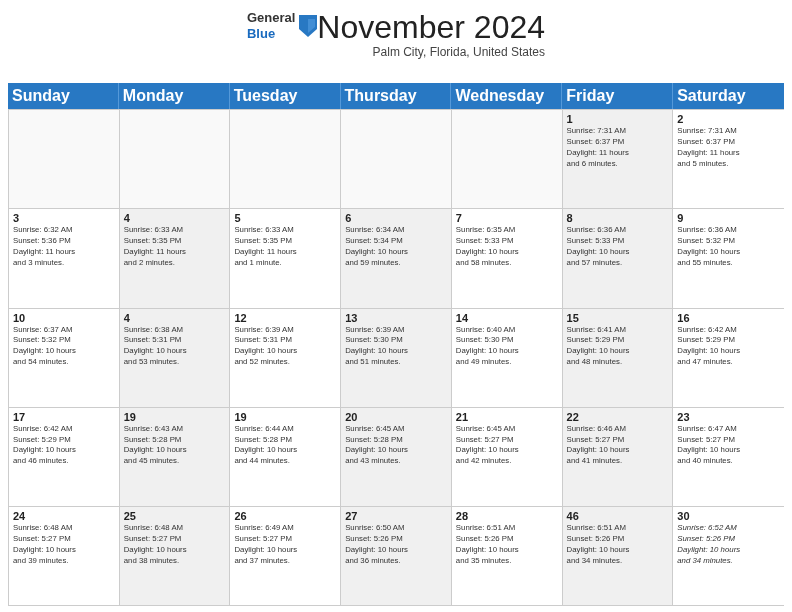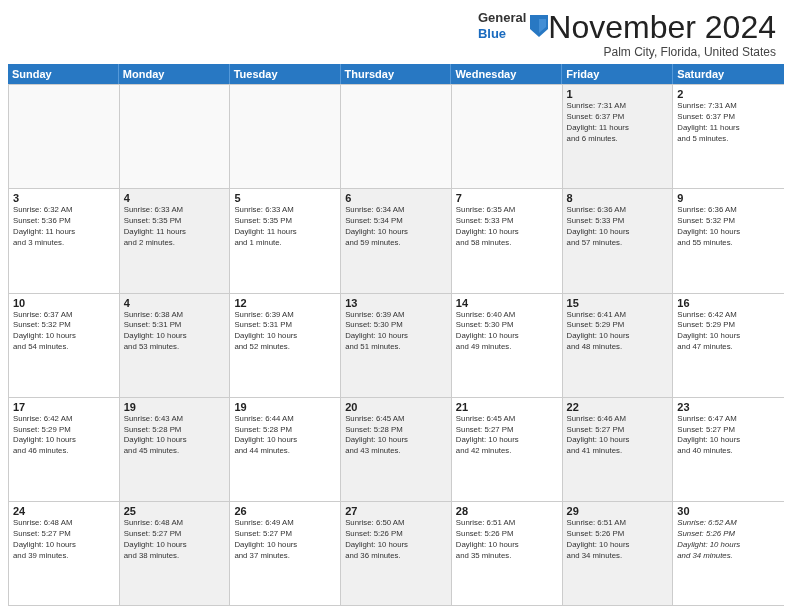--- a/index.html
+++ b/index.html
@@ -13,22 +13,22 @@
     .page {
       width: 792px;
       height: 612px;
       background: #fff;
       display: flex;
       flex-direction: column;
     }
     .header {
       display: flex;
       align-items: flex-start;
-      justify-content: flex-end;
-      padding: 10px 16px 5px 16px;
+      justify-content: center;
+      padding: 10px 16px 24px 16px;
     }
     .logo {
       display: flex;
       align-items: center;
       gap: 2px;
     }
     .logo-text {
       font-size: 13px;
       font-weight: bold;
       line-height: 1.2;
@@ -59,21 +59,21 @@
       flex-direction: column;
       padding: 0 8px 6px 8px;
     }
     .cal-header {
       display: grid;
       grid-template-columns: repeat(7, 1fr);
       background: #2878c3;
     }
     .cal-header-cell {
       color: #fff;
-      font-size: 11px;
+      font-size: 16px;
       font-weight: bold;
       padding: 4px 4px;
       text-align: left;
       border-right: 1px solid #5599d9;
     }
     .cal-header-cell:last-child { border-right: none; }
     .cal-body {
       flex: 1;
       display: grid;
       grid-template-rows: repeat(5, 1fr);
@@ -351,21 +351,21 @@
 and 36 minutes.</div>
           </div>
           <div class="cal-cell">
             <span class="day-num">28</span>
             <div class="cell-info" style="white-space: pre-line;">Sunrise: 6:51 AM
 Sunset: 5:26 PM
 Daylight: 10 hours
 and 35 minutes.</div>
           </div>
           <div class="cal-cell shaded">
-            <span class="day-num">29</span>
+            <span class="day-num">46</span>
             <div class="cell-info" style="white-space: pre-line;">Sunrise: 6:51 AM
 Sunset: 5:26 PM
 Daylight: 10 hours
 and 34 minutes.</div>
           </div>
           <div class="cal-cell">
             <span class="day-num">30</span>
             <div class="cell-info" style="white-space: pre-line; font-style: italic;">Sunrise: 6:52 AM
 Sunset: 5:26 PM
 Daylight: 10 hours

